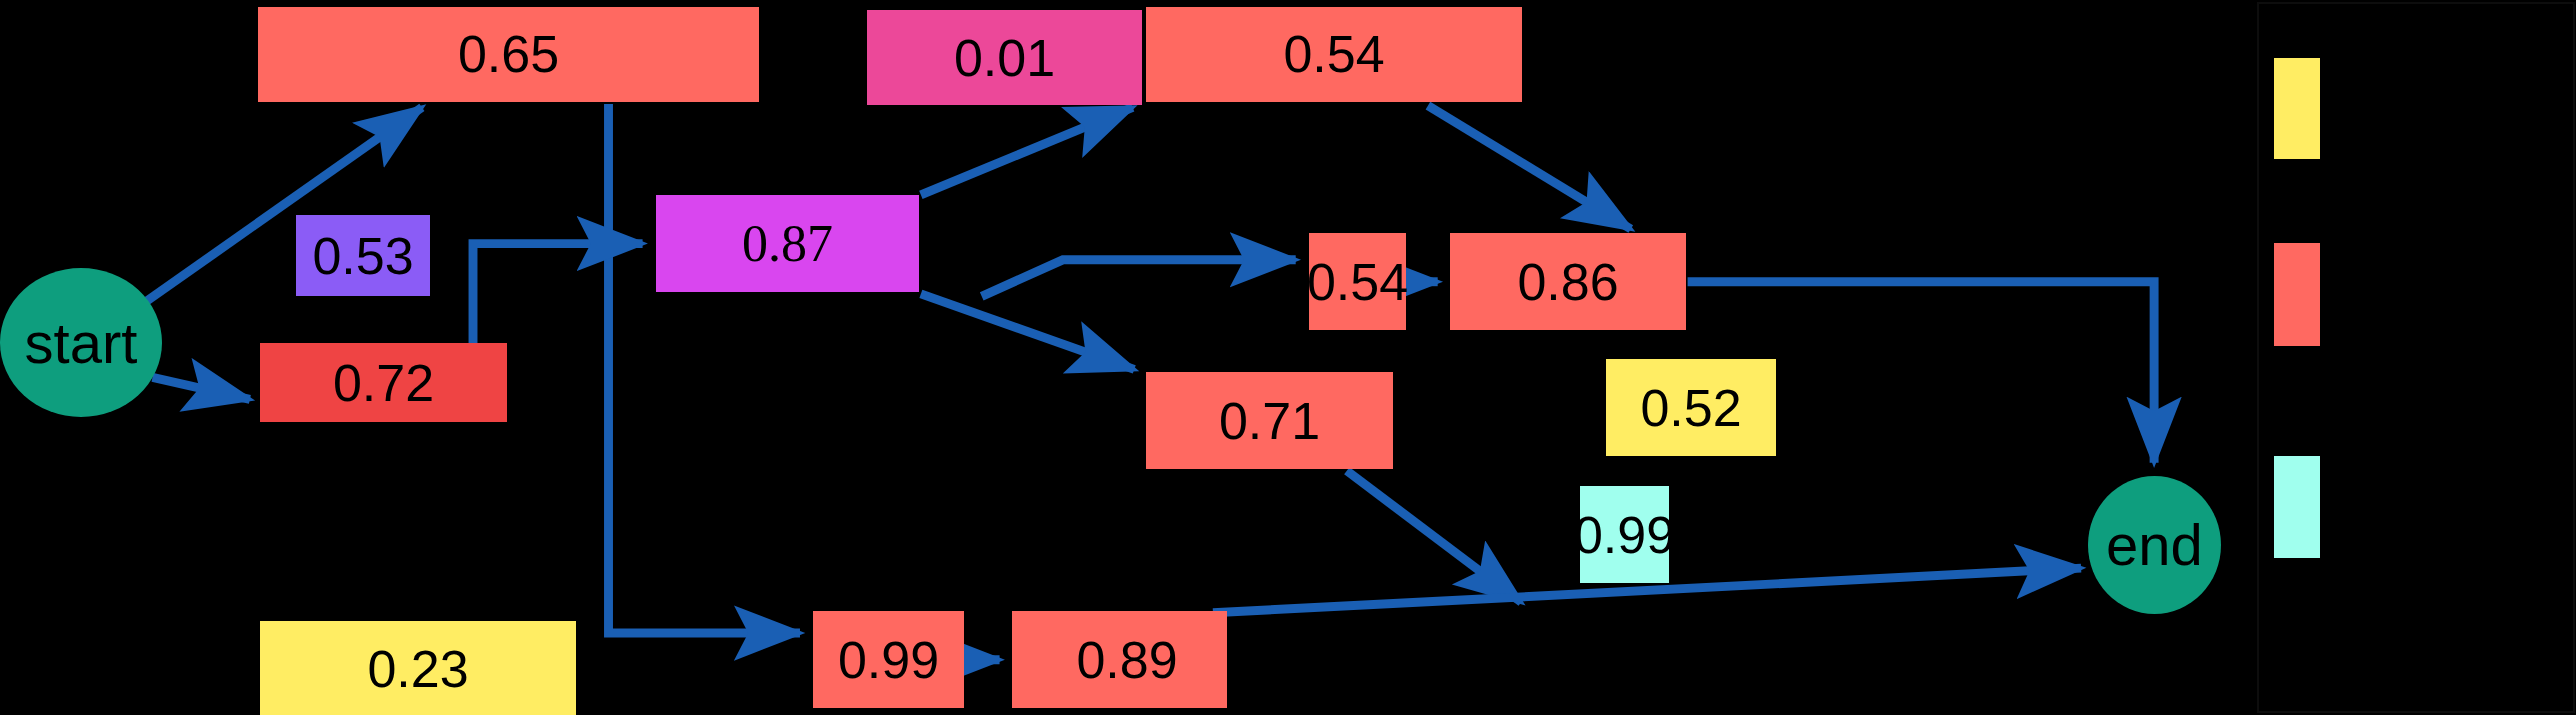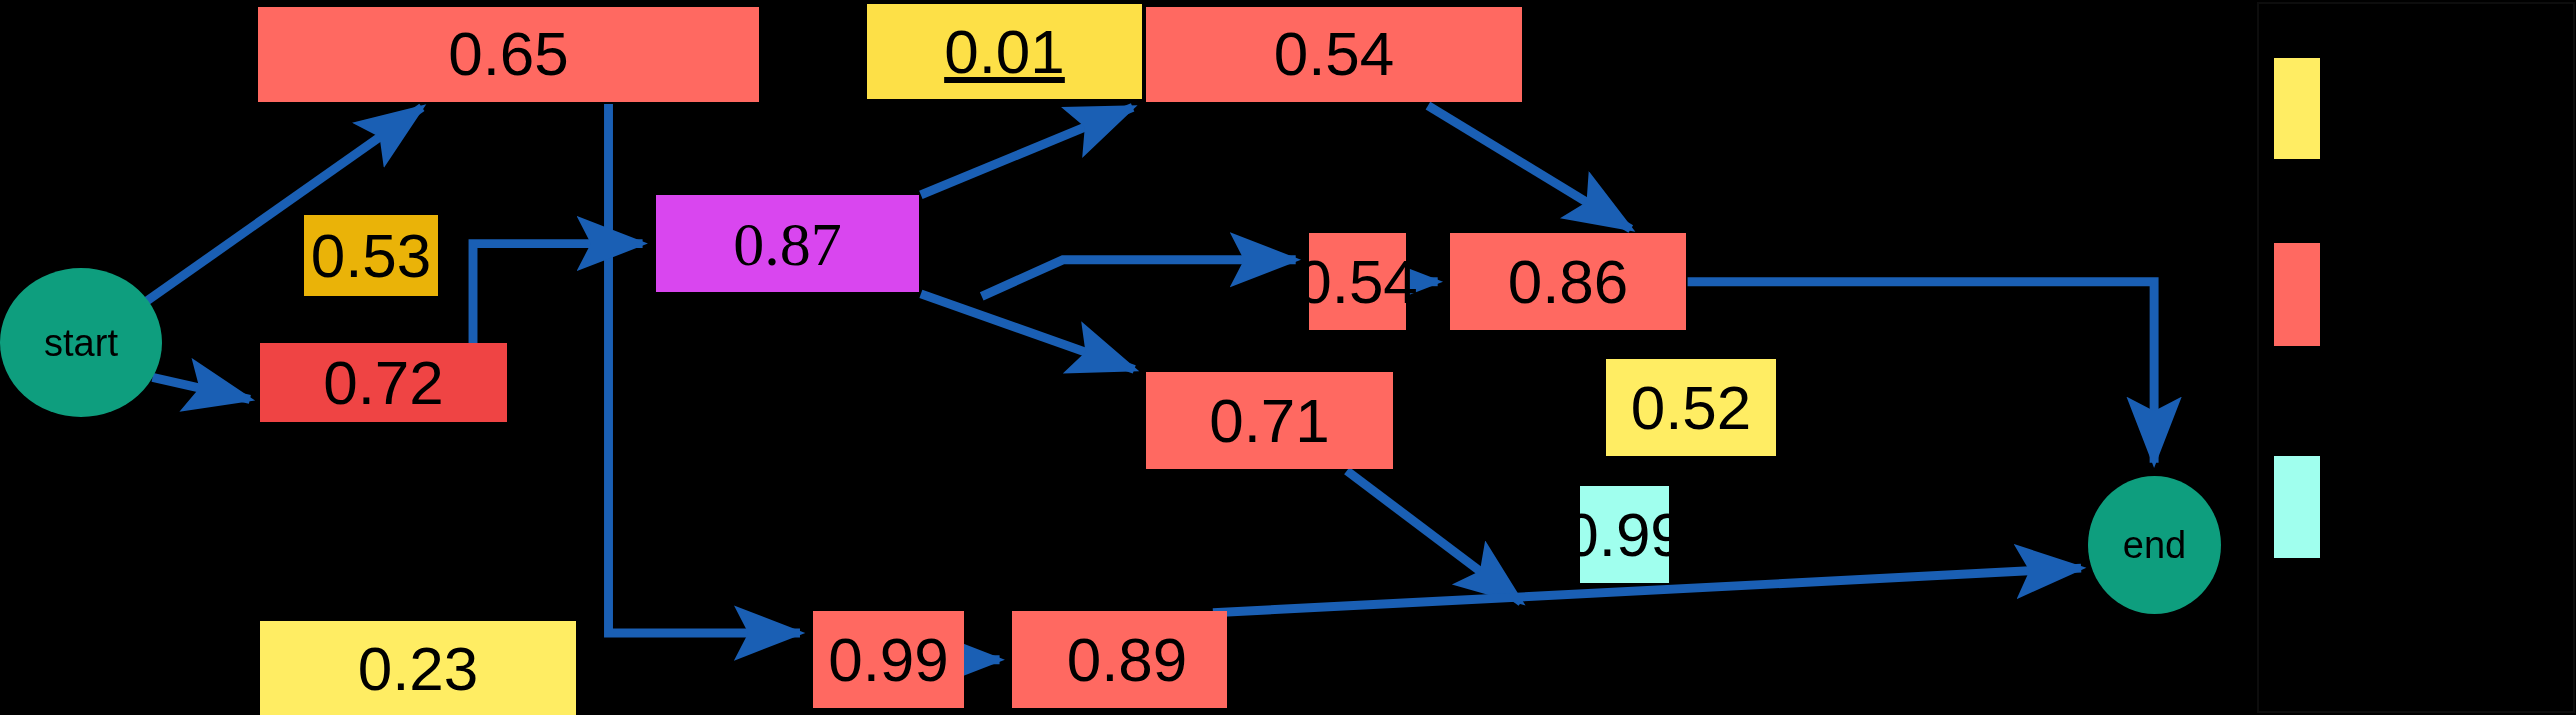--- a/index.html
+++ b/index.html
@@ -2,22 +2,22 @@
 <html style="font-size:13px"><head>
 <meta charset="utf-8">
 <title>Flow Graph</title>
 <style>
   html,body{margin:0;padding:0;background:#000;}
   body{font-family:"Liberation Sans",sans-serif;}
   #stage{position:relative;width:2576px;height:716px;background:#000000;overflow:hidden;}
   svg#edges{position:absolute;left:0;top:0;width:2576px;height:716px;pointer-events:none;}
   .node{position:absolute;display:flex;align-items:center;justify-content:center;
         color:#000;font-family:"Liberation Sans",sans-serif;line-height:1;}
-  .box{font-size:62px;}
-  .term{border-radius:50%;font-size:38px;color:#000;}
+  .box{font-size:52px;}
+  .term{border-radius:50%;font-size:58px;color:#000;}
   .legend{position:absolute;border:2.4px solid #0d0d0d;background:#000;}
   .sw{position:absolute;}
 </style>
 </head>
 <body>
 
 <div id="stage">
 
   <svg id="edges" viewBox="0 0 3175 882" xmlns="http://www.w3.org/2000/svg">
     <defs>
@@ -38,27 +38,27 @@
       <path d="M2080,347 L2655,347 L2655,570"></path>
       <path d="M1660,580 L1875,742"></path>
       <path d="M1190,813 L1232,813"></path>
       <path d="M1495,755 L2565,700"></path>
     </g>
   </svg>
 
   <div class="node box" style="left:258px;top:6.5px;width:501px;height:95px;background:#FF6961;">
     <span>0.65</span>
   </div>
-  <div class="node box" style="left:867px;top:4px;width:275px;height:95px;background:#fde047;text-decoration:underline;">
+  <div class="node box" style="left:867px;top:10px;width:275px;height:95px;background:#ec4899;">
     <span>0.01</span>
   </div>
   <div class="node box" style="left:1146px;top:6.5px;width:376px;height:95px;background:#FF6961;">
     <span>0.54</span>
   </div>
-  <div class="node box" style="left:304px;top:215px;width:134px;height:81px;background:#eab308;justify-content:center;">
+  <div class="node box" style="left:296px;top:215px;width:134px;height:81px;background:#8b5cf6;justify-content:center;">
     <span>0.53</span>
   </div>
   <div class="node box" style="left:656px;top:195px;width:263px;height:97px;background:#d946ef;font-family:Liberation Serif, serif;">
     <span>0.87</span>
   </div>
   <div class="node box" style="left:1309px;top:233px;width:97px;height:97px;background:#FF6961;">
     <span>0.54</span>
   </div>
   <div class="node box" style="left:1450px;top:233px;width:236px;height:97px;background:#FF6961;">
     <span>0.86</span>

